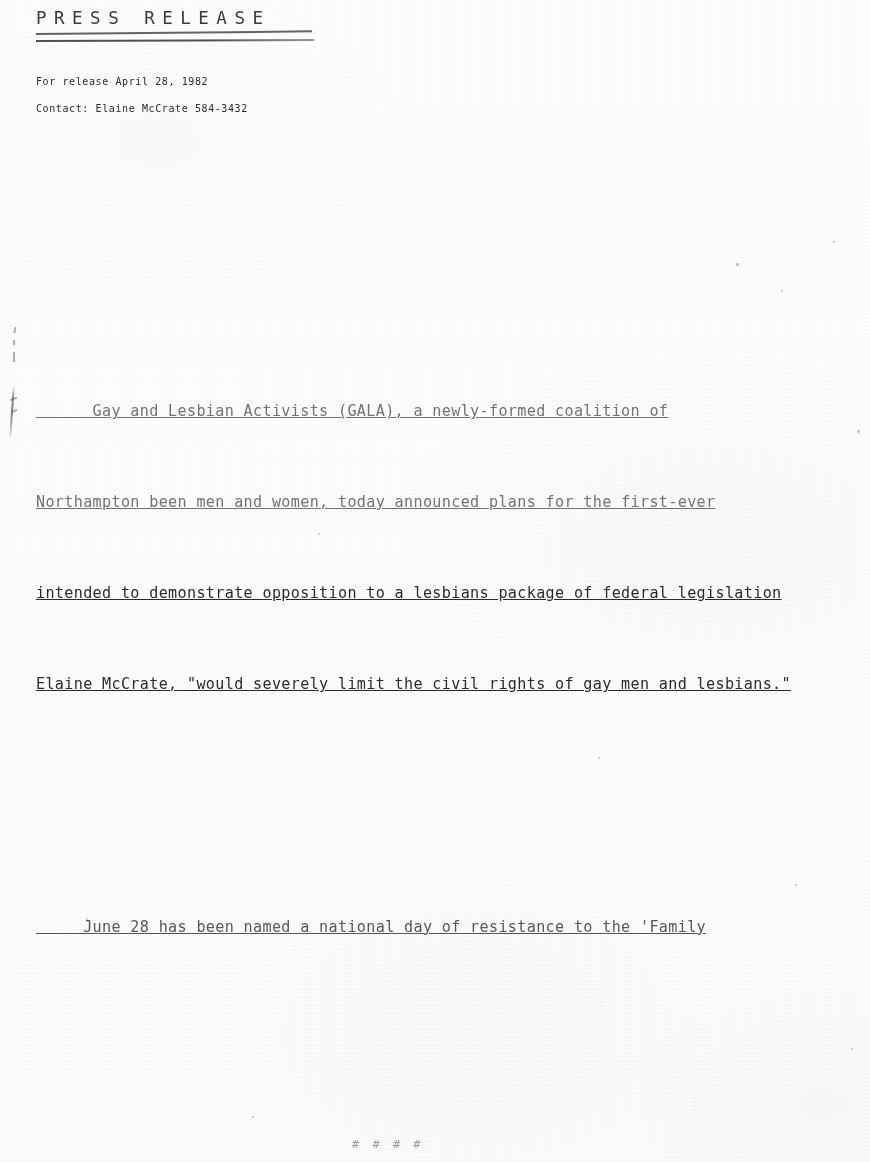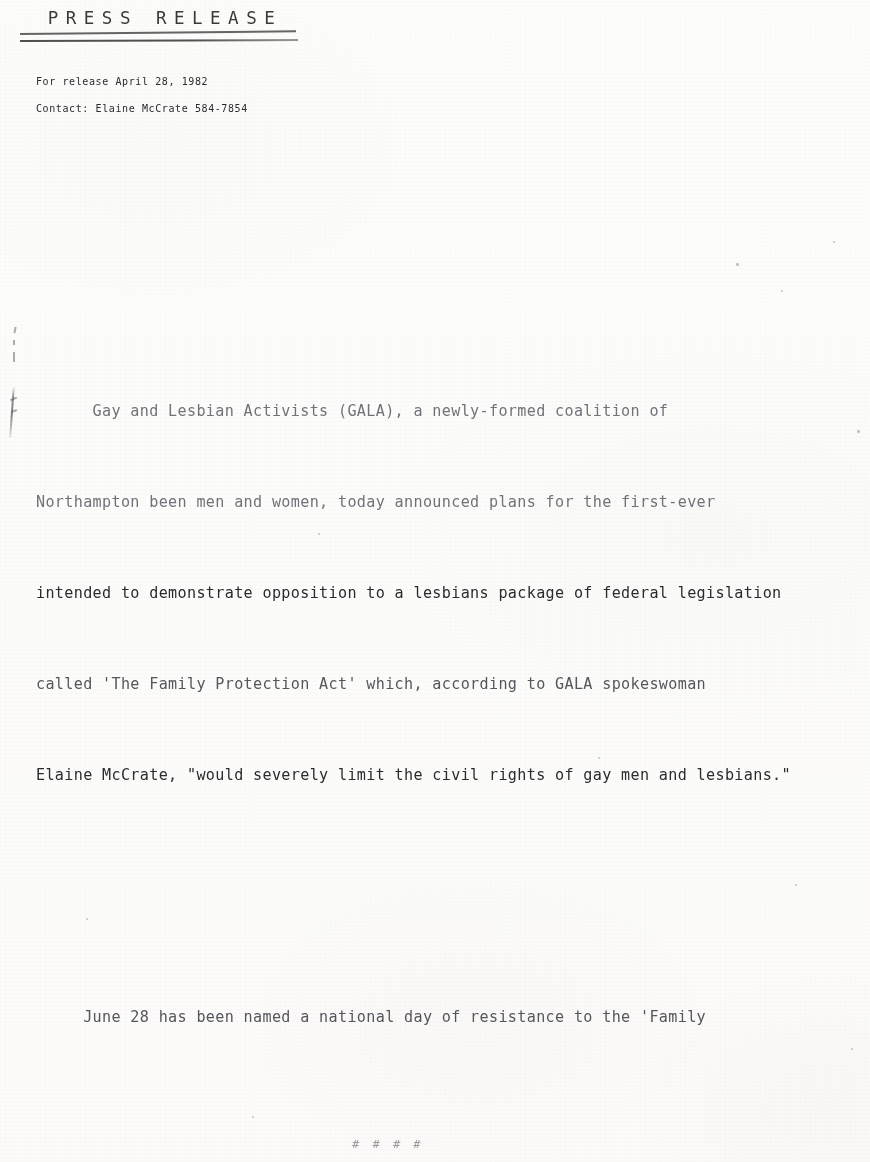--- a/index.html
+++ b/index.html
@@ -52,24 +52,23 @@
       rgba(0,0,0,0) 1px,
       rgba(0,0,0,0) 5px
     );
     opacity: 0.5;
     mix-blend-mode: multiply;
   }
 
   
   .masthead {
     position: absolute;
-    left: 20px;
+    left: 36px;
     top: 10px;
     width: 290px;
-    text-align: center;
   }
   .masthead-title {
     font-size: 17.5px;
     letter-spacing: 7.5px;
     color: #3a3a3b;
     white-space: nowrap;
     line-height: 1;
   }
   .rule {
     position: absolute;
@@ -117,21 +116,21 @@
     width: 812px;
     font-size: 15.1px;
     line-height: 30.3px;
     letter-spacing: 0.35px;
     color: #3b3b3d;
     white-space: pre-wrap;
   }
   .para {
     margin: 0;
   }
-  .ln { display: block; white-space: pre; }
+  .ln { display: block; white-space: pre; text-decoration: underline; }
 
   
   .ink-light  { color: #72727a; }
   .ink-mid    { color: #56565d; }
   .ink-dark   { color: #2b2b2e; }
   .ink-darker { color: #1f1f22; }
 
   
   .margin-marks {
     position: absolute;
@@ -185,30 +184,29 @@
 <div class="page">
 
   <div class="masthead">
     <div class="masthead-title">PRESS RELEASE</div>
     <div class="rule rule-a"></div>
     <div class="rule rule-b"></div>
   </div>
 
   <div class="contact">
     <div class="line-1 ink-dark">For release April 28, 1982</div>
-    <div class="line-2 ink-dark">Contact:  Elaine McCrate 584-7854</div>
+    <div class="line-2 ink-dark">Contact:  Elaine McCrate 584-3432</div>
   </div>
 
   <div class="body">
 
     <p class="para">
       <span class="ln ink-light">      Gay and Lesbian Activists (GALA), a newly-formed coalition of</span>
       <span class="ln ink-light">Northampton been men and women, today announced plans for the first-ever</span>
       <span class="ln ink-dark">intended to demonstrate opposition to a lesbians package of federal legislation</span>
-      <span class="ln ink-mid">called 'The Family Protection Act' which, according to GALA spokeswoman</span>
       <span class="ln ink-dark">Elaine McCrate, "would severely limit the civil rights of gay men and lesbians."</span>
     </p>
 
     <p class="para">
       <span class="ln ink-mid">     June 28 has been named a national day of resistance to the 'Family</span>
       
     </p>
 
     
 

